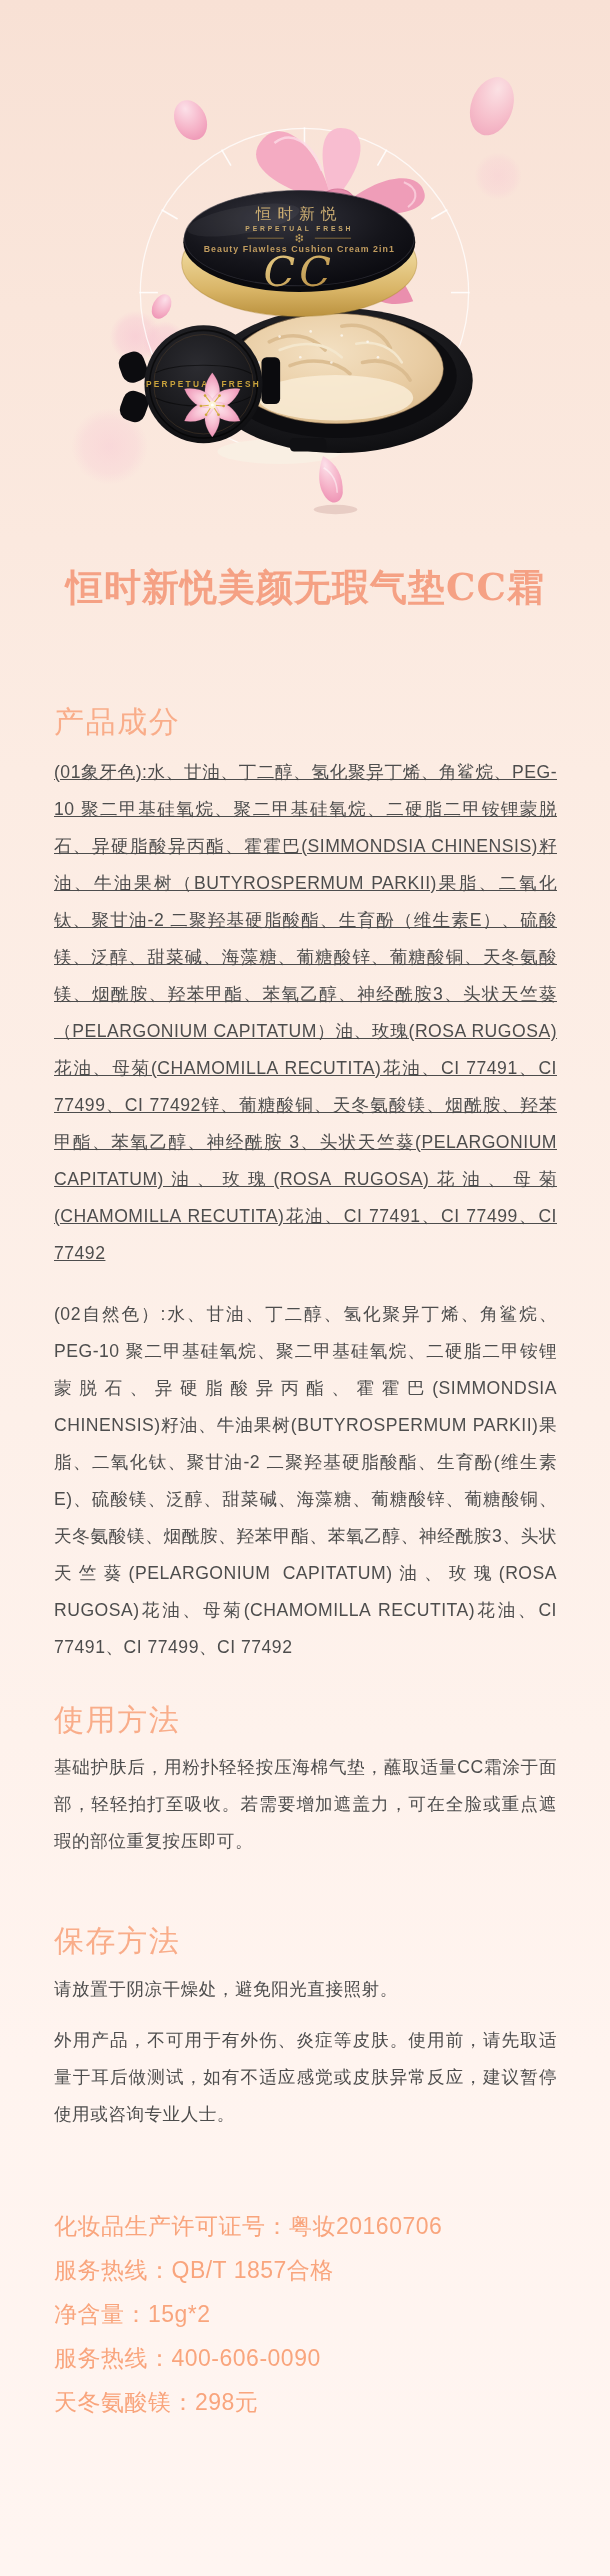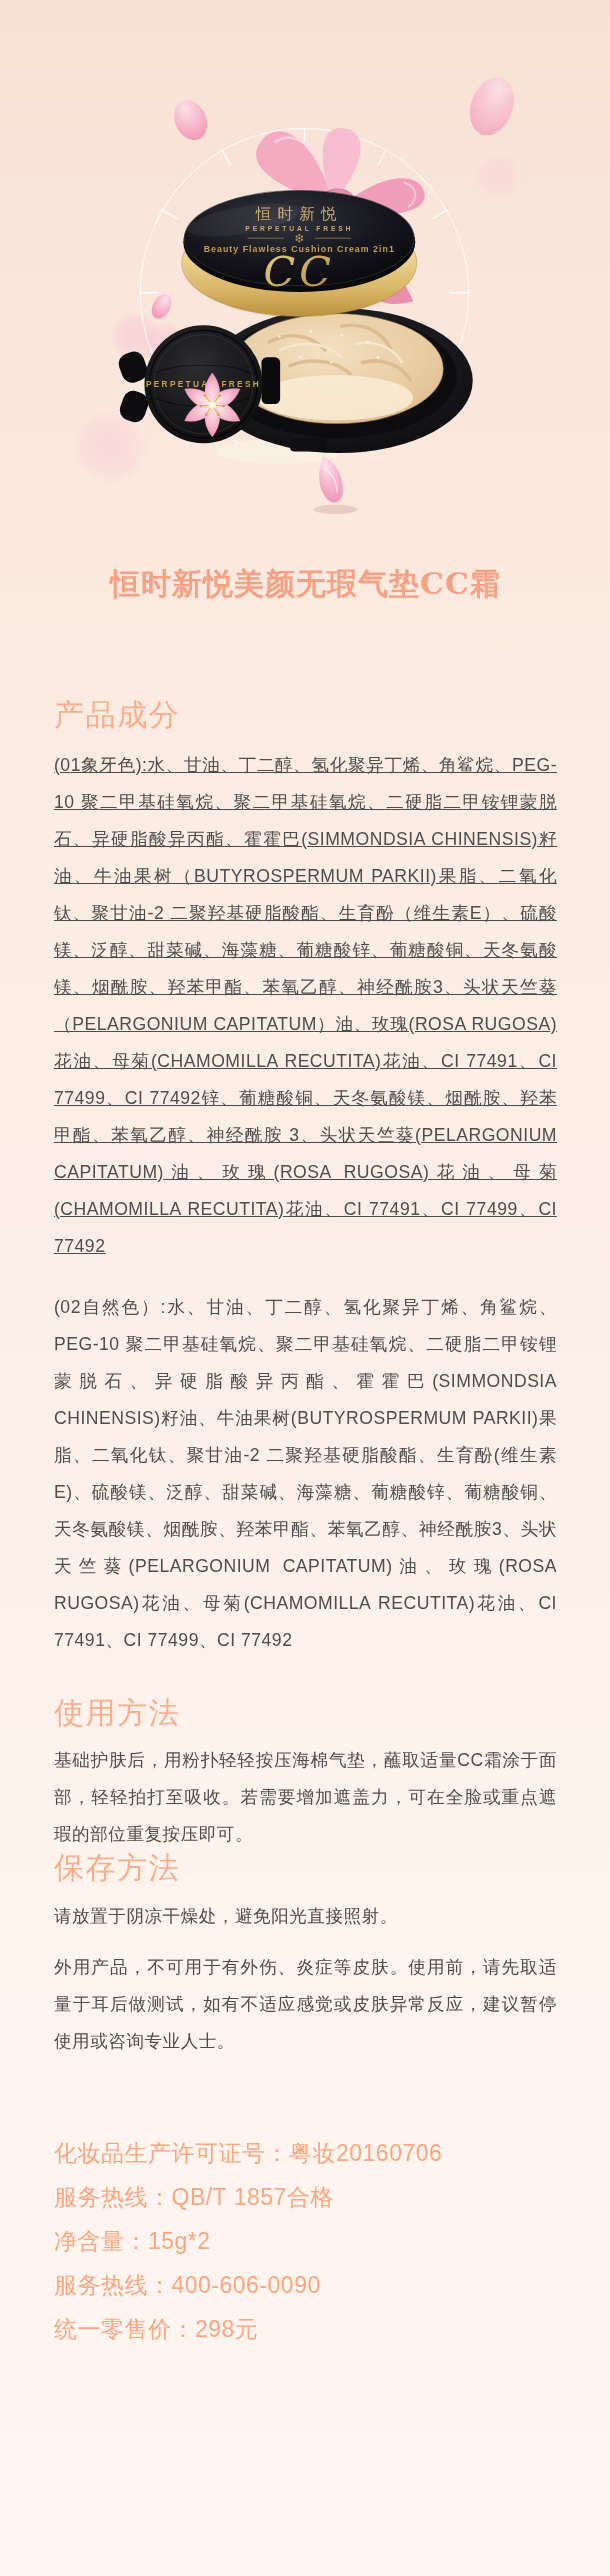--- a/index.html
+++ b/index.html
@@ -13,21 +13,21 @@
     min-height:2576px;
     background:linear-gradient(180deg,#f8e1d5 0%,#fae6db 12%,#fcece3 30%,#fdf0e9 55%,#fff4ef 80%,#fff5f1 100%);
     overflow:hidden;
   }
   .hero{height:523px;position:relative;}
   .hero svg{display:block;}
   h1.title{
     margin:46px 54px 0 54px;
     font-family:"DejaVu Serif", serif;
     font-weight:700;
-    font-size:30px;
+    font-size:37px;
     line-height:1;
     letter-spacing:1px;
     text-align:center;
     color:#f5a184;
   }
   main{display:block;padding:0 54px;}
   h2.sec-h{
     font-size:30px;
     line-height:1;
     font-weight:400;
@@ -42,21 +42,21 @@
     color:#4d4d4d;
     text-align:justify;
     text-justify:inter-ideograph;
     margin:0;
   }
   #sec-ingredients h2{margin-top:101px;}
   #p-ivory{margin-top:16.6px;text-decoration:underline;}
   #p-natural{margin-top:24px;}
   #sec-usage h2{margin-top:39px;}
   #p-usage{margin-top:14.5px;}
-  #sec-storage h2{}
+  #sec-storage h2{margin-top:66px;}
   #p-storage{margin-top:14.5px;}
   #sec-notice h2{margin-top:71px;}
   #p-notice{margin-top:14.5px;}
   footer{margin:71px 54px 0 54px;padding-bottom:62px;}
   footer p{
     margin:0;
     font-size:23px;
     line-height:44px;
     letter-spacing:0.5px;
     color:#f9a57d;
@@ -283,17 +283,17 @@
       <p class="para" id="p-notice">外用产品，不可用于有外伤、炎症等皮肤。使用前，请先取适量于耳后做测试，如有不适应感觉或皮肤异常反应，建议暂停使用或咨询专业人士。</p>
     </section>
 
   </main>
 
   <footer>
     <p>化妆品生产许可证号：粤妆20160706</p>
     <p>服务热线：QB/T 1857合格</p>
     <p>净含量：15g*2</p>
     <p>服务热线：400-606-0090</p>
-    <p>统一零售价：298元</p>
+    <p>天冬氨酸镁：298元</p>
   </footer>
 
 </div>
 
 
 </body></html>

